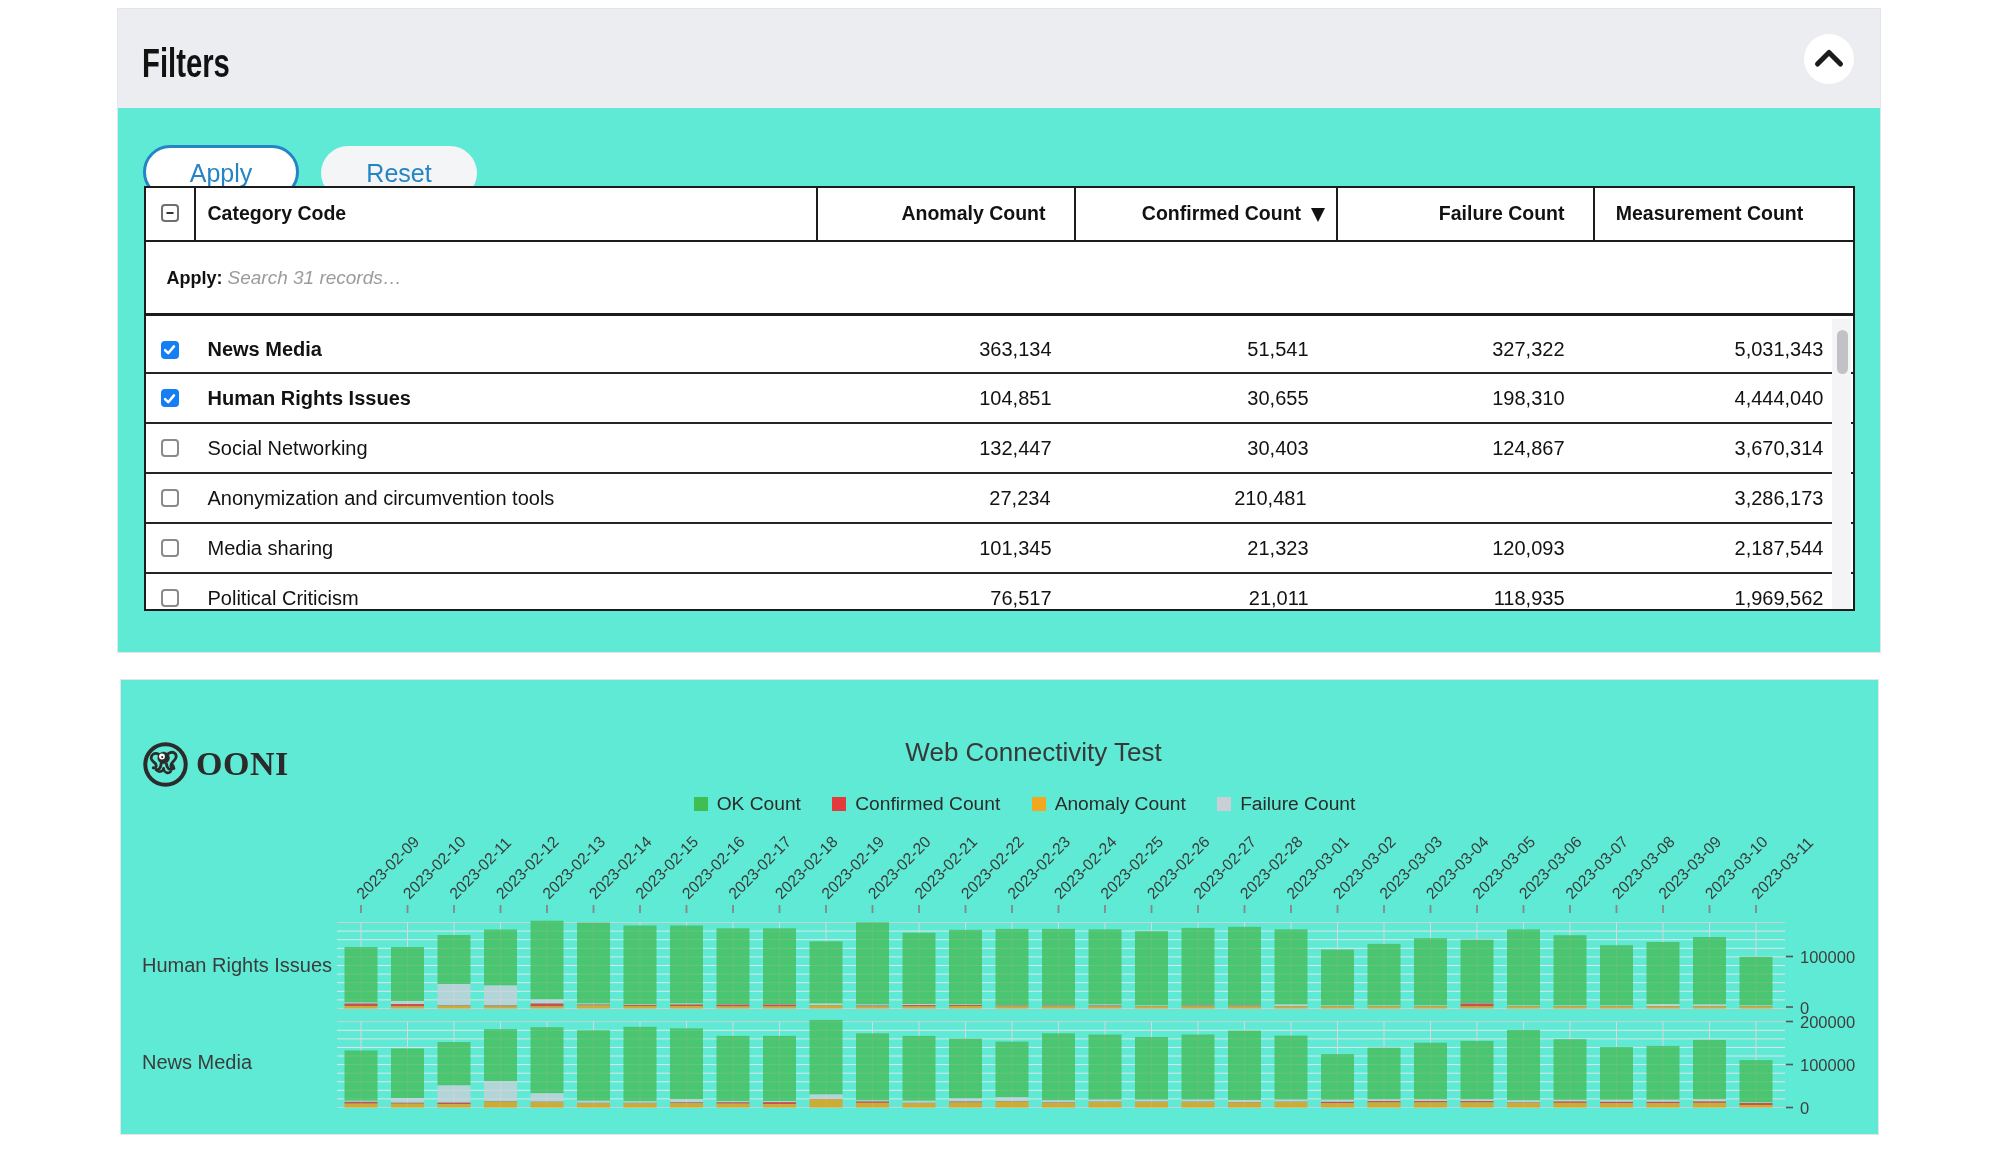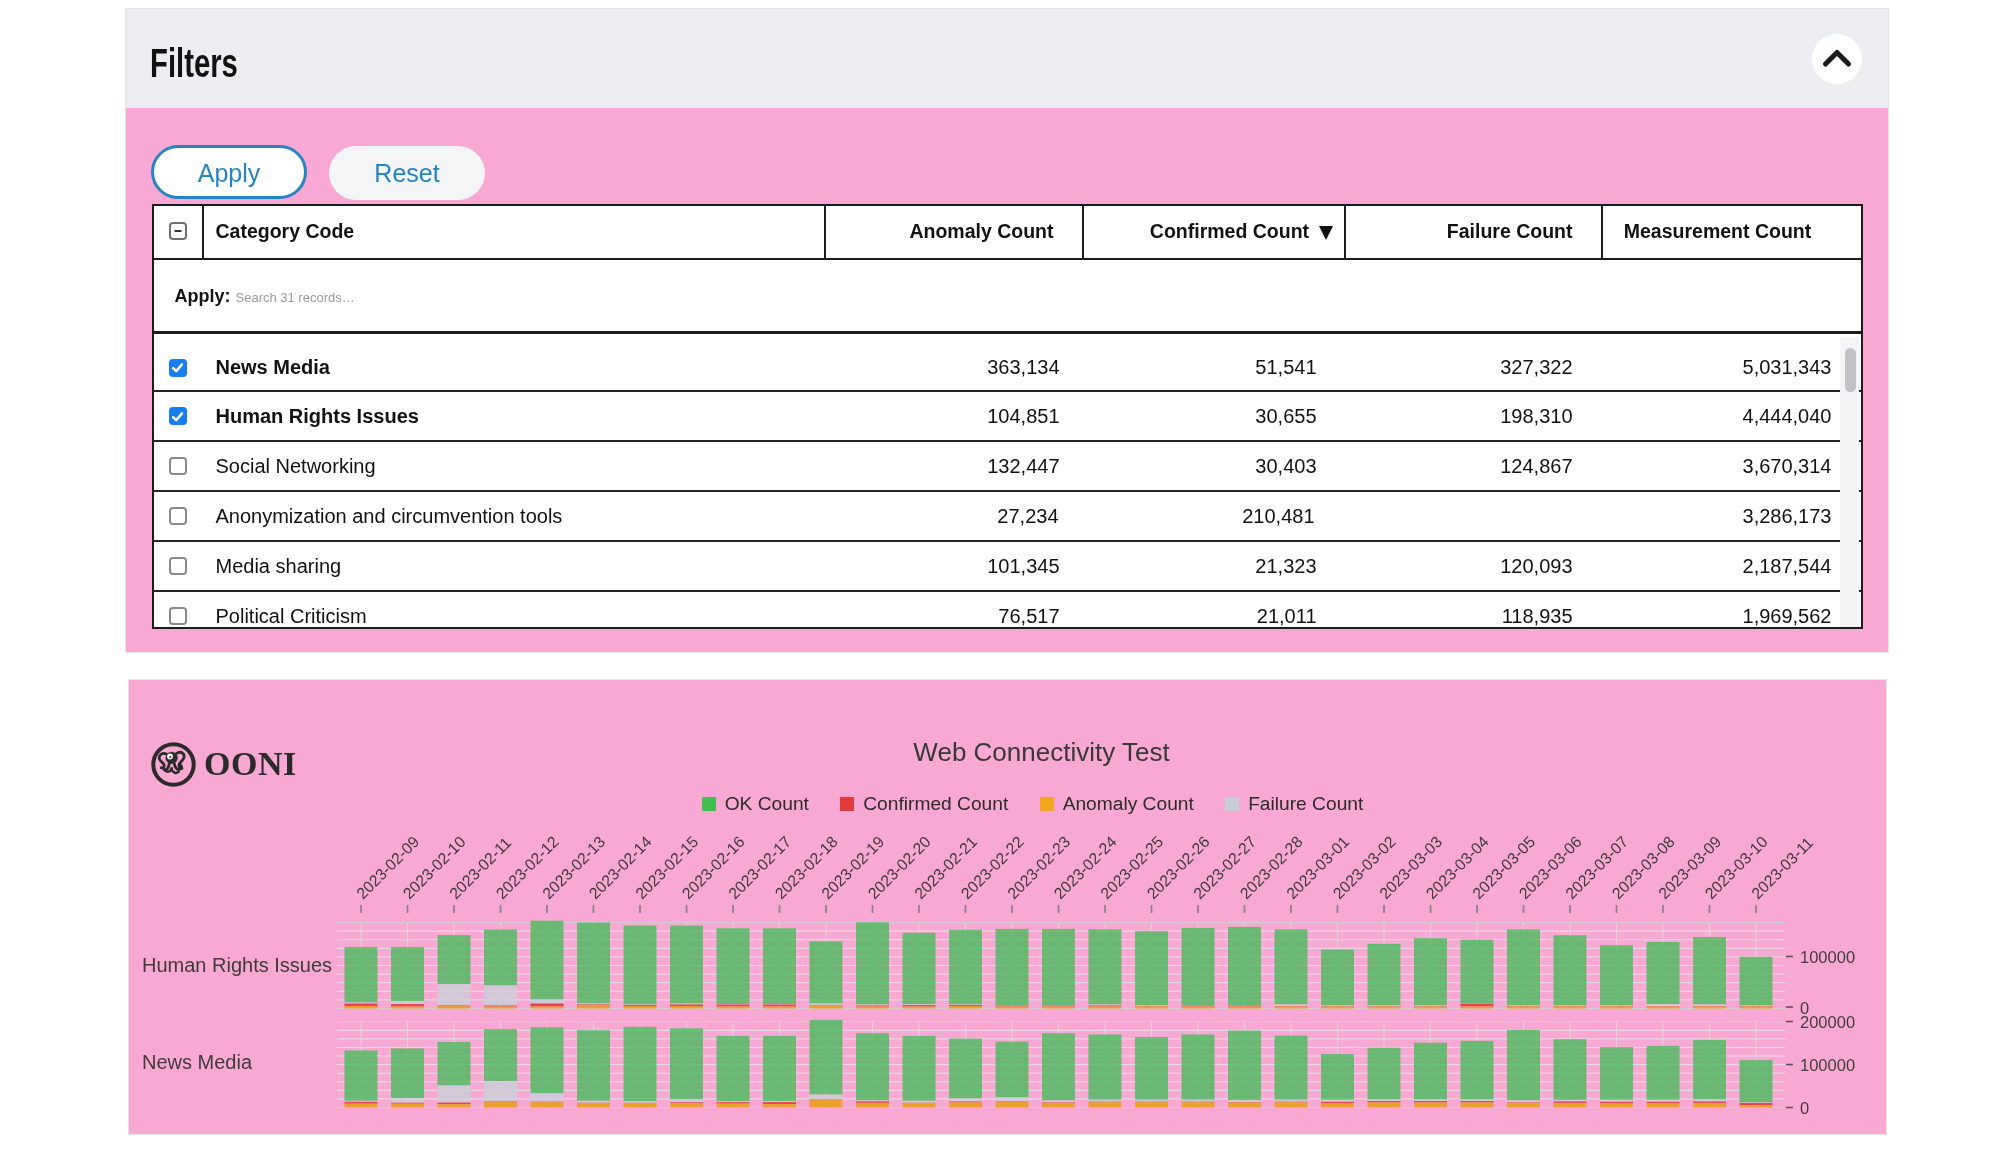--- a/index.html
+++ b/index.html
@@ -1,34 +1,34 @@
 <!DOCTYPE html>
 <html><head><meta charset="utf-8"><style>
 * { margin:0; padding:0; box-sizing:border-box; }
 html,body { width:1999px; height:1151px; background:#fff; font-family:"Liberation Sans",sans-serif; position:relative; overflow:hidden; }
-.panel { position:absolute; background:#f9a8d4; border:1px solid #e4e5e9;margin-left:8px; }
+.panel { position:absolute; background:#5eead4; border:1px solid #e4e5e9; }
 #p1 { left:117px; top:8px; width:1764px; height:645px; }
 #p1h { position:absolute; left:0; top:0; right:0; height:99px; background:#ebedf0; }
 #p1h .t { position:absolute; left:24px; top:31px; font-size:41px; font-weight:700; color:#121212; transform:scaleX(0.714); transform-origin:0 0; }
 #chev { position:absolute; right:26px; top:25px; width:50px; height:50px; border-radius:50%; background:#fff; }
 #btns { position:absolute; left:25px; top:136px; }
 .btn { display:inline-block; height:54px; line-height:50px; border-radius:27px; font-size:25px; text-align:center; color:#2484c4; }
 #apply { width:156px; border:3px solid #2484c4; background:#fff; margin-right:22px; }
 #reset { width:156px; background:#f4f5f7; line-height:54px; }
-#tbl { position:absolute; left:25.5px; top:195px; width:1711px; height:424.5px; border:2px solid #1c1c1c; background:#fff; font-size:20px; color:#121212; }
+#tbl { position:absolute; left:25.5px; top:177px; width:1711px; height:424.5px; border:2px solid #1c1c1c; background:#fff; font-size:20px; color:#121212; }
 #thead { display:flex; height:53.5px; line-height:51.5px; border-bottom:2px solid #1c1c1c; font-weight:700; font-size:19.5px; }
 #thead .h0 { width:50px; border-right:2px solid #1c1c1c; position:relative; }
 #thead .h1 { width:622px; border-right:2px solid #1c1c1c; padding-left:12px; }
 #thead .hn { width:258px; border-right:2px solid #1c1c1c; text-align:right; padding-right:28px; }
 #thead .hnc { width:262px; border-right:2px solid #1c1c1c; text-align:right; padding-right:11px; }
 #thead .hnf { width:257px; border-right:2px solid #1c1c1c; text-align:right; padding-right:28px; }
 #thead .hn4 { flex:1; text-align:center; padding-right:28px; border-right:none; }
 #srch { height:74px; border-bottom:3px solid #1c1c1c; line-height:71px; padding-left:21px; font-size:19.5px; }
 #srch b { font-weight:700; font-size:18px; }
-#srch .ph { color:#9b9b9b; margin-left:5px; font-size:13px; }
+#srch .ph { color:#9b9b9b; margin-left:5px; font-size:19px;font-style:italic; }
 #rows { overflow:hidden; height:292px; position:relative; }
 .trow { display:flex; height:50px; line-height:48px; border-bottom:2px solid #252525; }
 .trow.first { height:58.5px; line-height:48px; padding-top:9px; }
 .trow .c0 { width:50px; position:relative; }
 .trow .c1 { width:622px; padding-left:12px; }
 .trow .cn { width:258px; text-align:right; padding-right:24px; }
 .trow .cnc { width:262px; text-align:right; padding-right:29px; }
 .trow .cnf { width:257px; text-align:right; padding-right:30px; }
 .trow .cn2 { flex:1; text-align:right; padding-right:29px; }
 .cb { position:absolute; left:15px; top:15px; width:18px; height:18px; border-radius:4px; display:flex; align-items:center; justify-content:center; }

